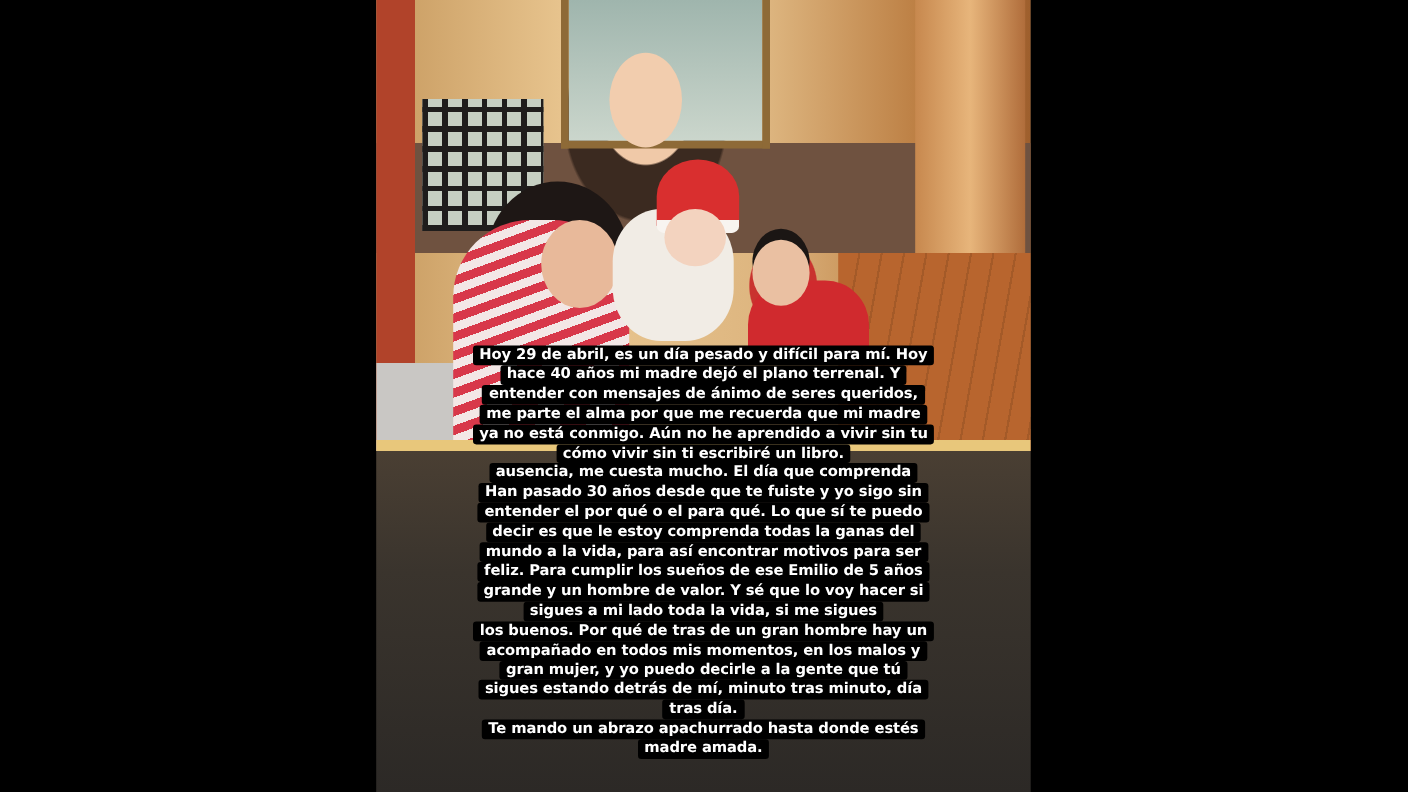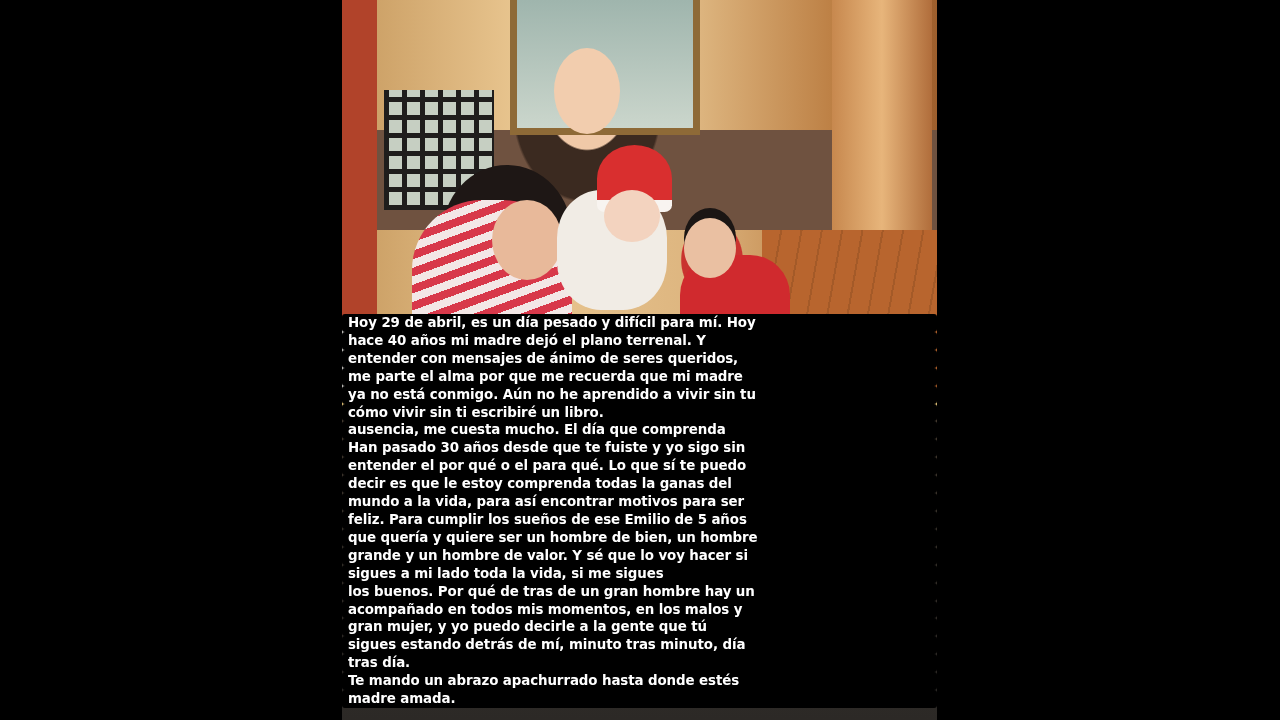--- a/index.html
+++ b/index.html
@@ -81,21 +81,21 @@
   }
   .photo .rug {
     position: absolute; left: 0; top: 330px; width: 90px; height: 80px; background: #c9c7c4;
   }
   .photo .edge {
     position: absolute; left: 0; top: 400px; width: 595px; height: 10px; background: #e8c77b;
   }
 
   .caption {
     position: absolute; left: 0; top: 314px; width: 595px;
-    display: flex; flex-direction: column; 
+    display: flex; flex-direction: column; align-items: center;
   }
   .caption .line {
     background: #000; color: #fff; font-weight: bold;
     font-size: 13.4px; line-height: 17.9px; padding: 0 6px;
     white-space: nowrap; letter-spacing: -0.1px; border-radius: 3px;
   }
 </style>
 </head>
 <body>
 
@@ -124,21 +124,20 @@
     <span class="line">entender con mensajes de ánimo de seres queridos,</span>
     <span class="line">me parte el alma por que me recuerda que mi madre</span>
     <span class="line">ya no está conmigo. Aún no he aprendido a vivir sin tu</span>
     <span class="line">cómo vivir sin ti escribiré un libro.</span>
     <span class="line">ausencia, me cuesta mucho. El día que comprenda</span>
     <span class="line">Han pasado 30 años desde que te fuiste y yo sigo sin</span>
     <span class="line">entender el por qué o el para qué. Lo que sí te puedo</span>
     <span class="line">decir es que le estoy comprenda todas la ganas del</span>
     <span class="line">mundo a la vida, para así encontrar motivos para ser</span>
     <span class="line">feliz. Para cumplir los sueños de ese  Emilio de 5 años</span>
-    <span class="line">que quería y quiere ser un hombre de bien, un hombre</span>
     <span class="line">grande y un hombre de valor. Y sé que lo voy hacer si</span>
     <span class="line">sigues a mi lado toda la vida, si me sigues</span>
     <span class="line">los buenos. Por qué de tras de un gran hombre hay un</span>
     <span class="line">acompañado en todos mis momentos, en los malos y</span>
     <span class="line">gran mujer, y yo puedo decirle a la gente que tú</span>
     <span class="line">sigues estando detrás de mí, minuto tras minuto, día</span>
     <span class="line">tras día.</span>
     <span class="line">Te mando un abrazo apachurrado hasta donde estés</span>
     <span class="line">madre amada.</span>
   </div>

